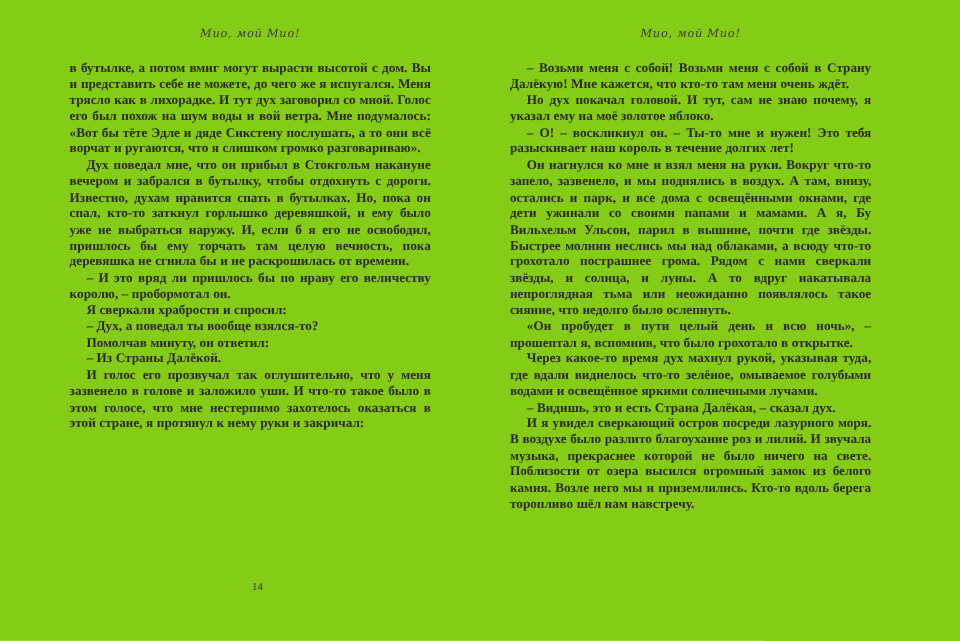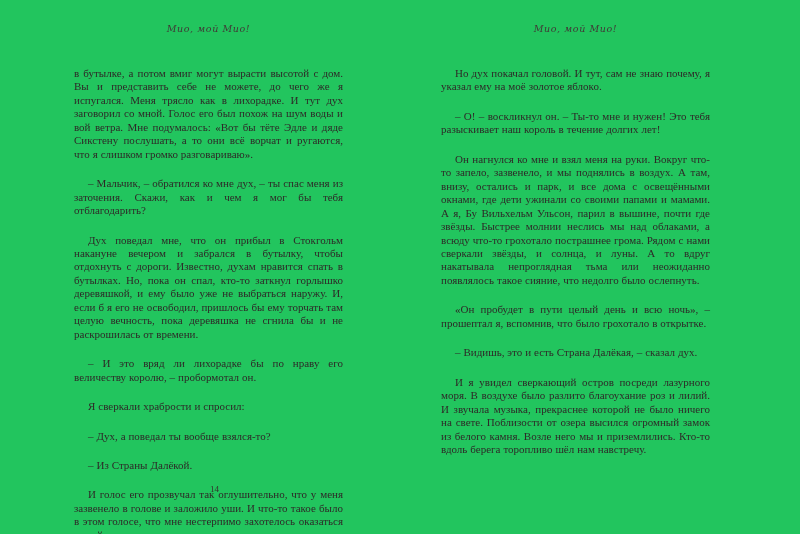--- a/index.html
+++ b/index.html
@@ -10,21 +10,21 @@
     width: 800px;
     height: 534px;
     background: #fdfdfc;
     font-family: "Liberation Serif", serif;
     overflow: hidden;
     position: relative;
   }
   .spread {
     position: absolute;
     inset: 0;
-    background: #22c55e;
+    background: #84cc16;
   }
   .page {
     position: absolute;
     top: 0;
     height: 534px;
     width: 301px;
   }
   .page-left  { left: 58px;  }
   .page-right { left: 425px; }
   .running-header {
@@ -44,23 +44,24 @@
     top: 51px;
     left: 0;
     right: 0;
     font-size: 11px;
     line-height: 13.45px;
     text-align: justify;
     color: #2e2a28;
     word-spacing: 0.2px;
   }
   .body-text p {
-    margin: 16px;
+    margin: 0;
     padding: 0;
     text-indent: 14px;
+    font-weight: bold;
   }
   .body-text p.no-indent {
     text-indent: 0;
   }
   .page-number {
     position: absolute;
     top: 484px;
     left: 12px;
     right: 0;
     text-align: center;
@@ -70,36 +71,38 @@
 </style>
 </head>
 <body>
 
 <div class="spread">
 
   <section class="page page-left">
     <div class="running-header">Мио, мой Мио!</div>
     <div class="body-text">
       <p class="no-indent">в бутылке, а потом вмиг могут вырасти высотой с дом. Вы и представить себе не можете, до чего же я испугался. Меня трясло как в лихорадке. И тут дух заговорил со мной. Голос его был похож на шум воды и вой ветра. Мне подумалось: «Вот бы тёте Эдле и дяде Сикстену послушать, а то они всё ворчат и ругаются, что я слишком громко разговариваю».</p>
-      <p>– Мальчик, – обратился ко мне дух, – ты спас меня из заточения. Скажи, как и чем я мог бы тебя отблагодарить?</p>
       <p>Дух поведал мне, что он прибыл в Стокгольм накануне вечером и забрался в бутылку, чтобы отдохнуть с дороги. Известно, духам нравится спать в бутылках. Но, пока он спал, кто-то заткнул горлышко деревяшкой, и ему было уже не выбраться наружу. И, если б я его не освободил, пришлось бы ему торчать там целую вечность, пока деревяшка не сгнила бы и не раскрошилась от времени.</p>
-      <p>– И это вряд ли лихорадке бы по нраву его величеству королю, – пробормотал он.</p>
+      <p>– И это вряд ли пришлось бы по нраву его величеству королю, – пробормотал он.</p>
       <p>Я сверкали храбрости и спросил:</p>
       <p>– Дух, а поведал ты вообще взялся-то?</p>
+      <p>Помолчав минуту, он ответил:</p>
       <p>– Из Страны Далёкой.</p>
       <p>И голос его прозвучал так оглушительно, что у меня зазвенело в голове и заложило уши. И что-то такое было в этом голосе, что мне нестерпимо захотелось оказаться в этой стране, я протянул к нему руки и закричал:</p>
     </div>
     <div class="page-number">14</div>
   </section>
 
   <section class="page page-right">
     <div class="running-header">Мио, мой Мио!</div>
     <div class="body-text">
+      <p>– Возьми меня с собой! Возьми меня с собой в Страну Далёкую! Мне кажется, что кто-то там меня очень ждёт.</p>
       <p>Но дух покачал головой. И тут, сам не знаю почему, я указал ему на моё золотое яблоко.</p>
       <p>– О! – воскликнул он. – Ты-то мне и нужен! Это тебя разыскивает наш король в течение долгих лет!</p>
       <p>Он нагнулся ко мне и взял меня на руки. Вокруг что-то запело, зазвенело, и мы поднялись в воздух. А там, внизу, остались и парк, и все дома с освещёнными окнами, где дети ужинали со своими папами и мамами. А я, Бу Вильхельм Ульсон, парил в вышине, почти где звёзды. Быстрее молнии неслись мы над облаками, а всюду что-то грохотало пострашнее грома. Рядом с нами сверкали звёзды, и солнца, и луны. А то вдруг накатывала непроглядная тьма или неожиданно появлялось такое сияние, что недолго было ослепнуть.</p>
       <p>«Он пробудет в пути целый день и всю ночь», – прошептал я, вспомнив, что было грохотало в открытке.</p>
+      <p>Через какое-то время дух махнул рукой, указывая туда, где вдали виднелось что-то зелёное, омываемое голубыми водами и освещённое яркими солнечными лучами.</p>
       <p>– Видишь, это и есть Страна Далёкая, – сказал дух.</p>
       <p>И я увидел сверкающий остров посреди лазурного моря. В воздухе было разлито благоухание роз и лилий. И звучала музыка, прекраснее которой не было ничего на свете. Поблизости от озера высился огромный замок из белого камня. Возле него мы и приземлились. Кто-то вдоль берега торопливо шёл нам навстречу.</p>
     </div>
   </section>
 
 </div>
 
 </body></html>

